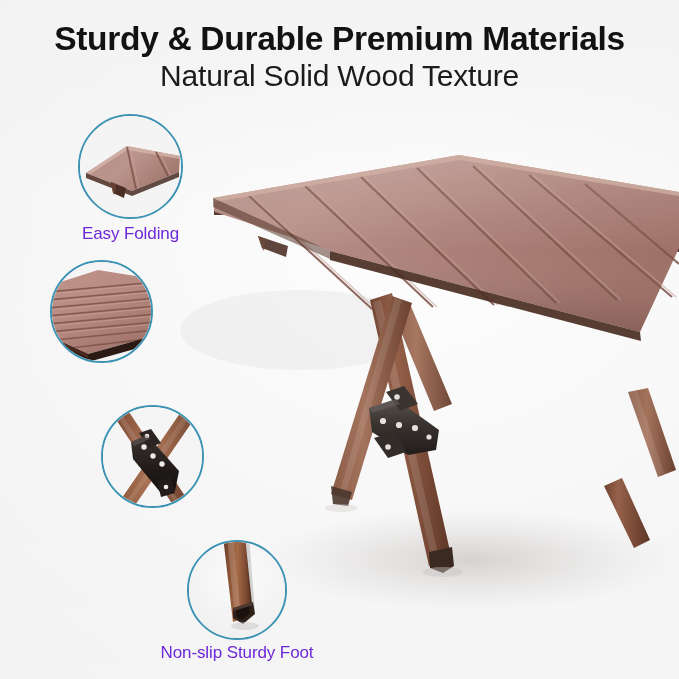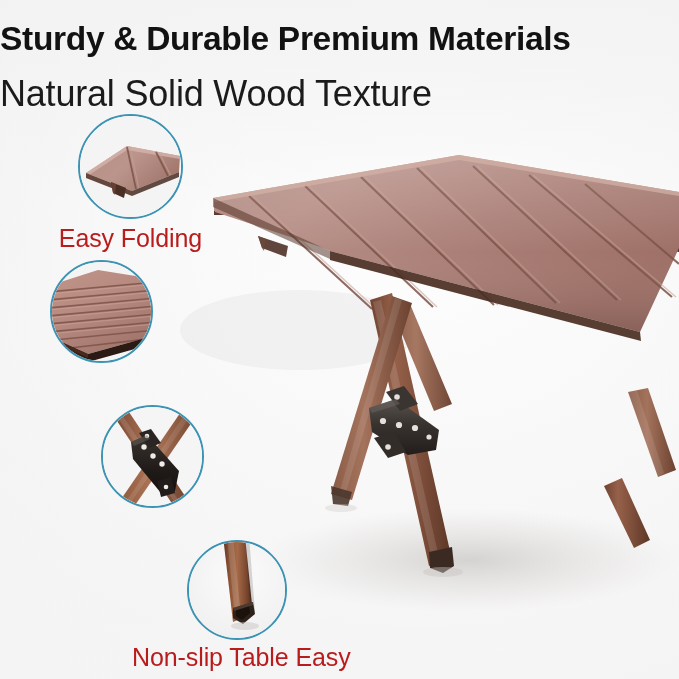--- a/index.html
+++ b/index.html
@@ -29,39 +29,39 @@
     inset: 0;
     background: linear-gradient(180deg, rgba(244,243,243,0.9) 0%, rgba(255,255,255,0.25) 30%, rgba(250,250,250,0.6) 100%);
   }
 
   
   .titles {
     position: absolute;
     left: 0;
     right: 0;
     top: 20px;
-    text-align: left;
+    text-align: center;
     z-index: 40;
   }
   .title-main {
     font-size: 33.5px;
     font-weight: bold;
     color: #121212;
     letter-spacing: -0.3px;
     line-height: 1.12;
     margin: 0;
     white-space: nowrap;
   }
   .title-sub {
-    font-size: 36px;
+    font-size: 30px;
     font-weight: 400;
     color: #1b1b1b;
     letter-spacing: -0.2px;
     line-height: 1.2;
-    margin: 14px 0 0 0;
+    margin: 0 0 0 0;
     white-space: nowrap;
   }
 
   
   .product {
     position: absolute;
     left: 0; top: 0;
     width: 679px;
     height: 679px;
     z-index: 10;
@@ -78,23 +78,23 @@
     overflow: hidden;
     box-sizing: border-box;
     border: 2px solid #3c93b4;
     background: #f7f6f6;
   }
   .callout .cap {
     position: absolute;
     left: 0;
     right: 0;
     text-align: center;
-    font-size: 25px;
+    font-size: 17px;
     font-weight: 400;
-    color: #b91c1c;
+    color: #6d28d9;
     white-space: nowrap;
     letter-spacing: -0.1px;
   }
   .bubble svg, .product svg { display: block; }
 </style>
 </head>
 <body>
 
 <div class="stage">
 
@@ -386,16 +386,16 @@
 
         <g>
           <path d="M44 66 L64 60 L66 72 L54 82 L44 76 Z" fill="#2e211a"></path>
           <path d="M47 68 L60 64 L61 71 L53 78 L47 74 Z" fill="#1b120e"></path>
           <path d="M44 66 L64 60 L64 63 L45 69 Z" fill="#5a463c" opacity="0.7"></path>
         </g>
 
         <ellipse cx="56" cy="84" rx="14" ry="4" fill="#cac6c3" opacity="0.5"></ellipse>
       </svg>
     </div>
-    <div class="cap" style="top:103px; left:-55px; right:-55px;">Non-slip Table Easy</div>
+    <div class="cap" style="top:103px; left:-55px; right:-55px;">Non-slip Sturdy Foot</div>
   </div>
 
 </div>
 
 </body></html>

